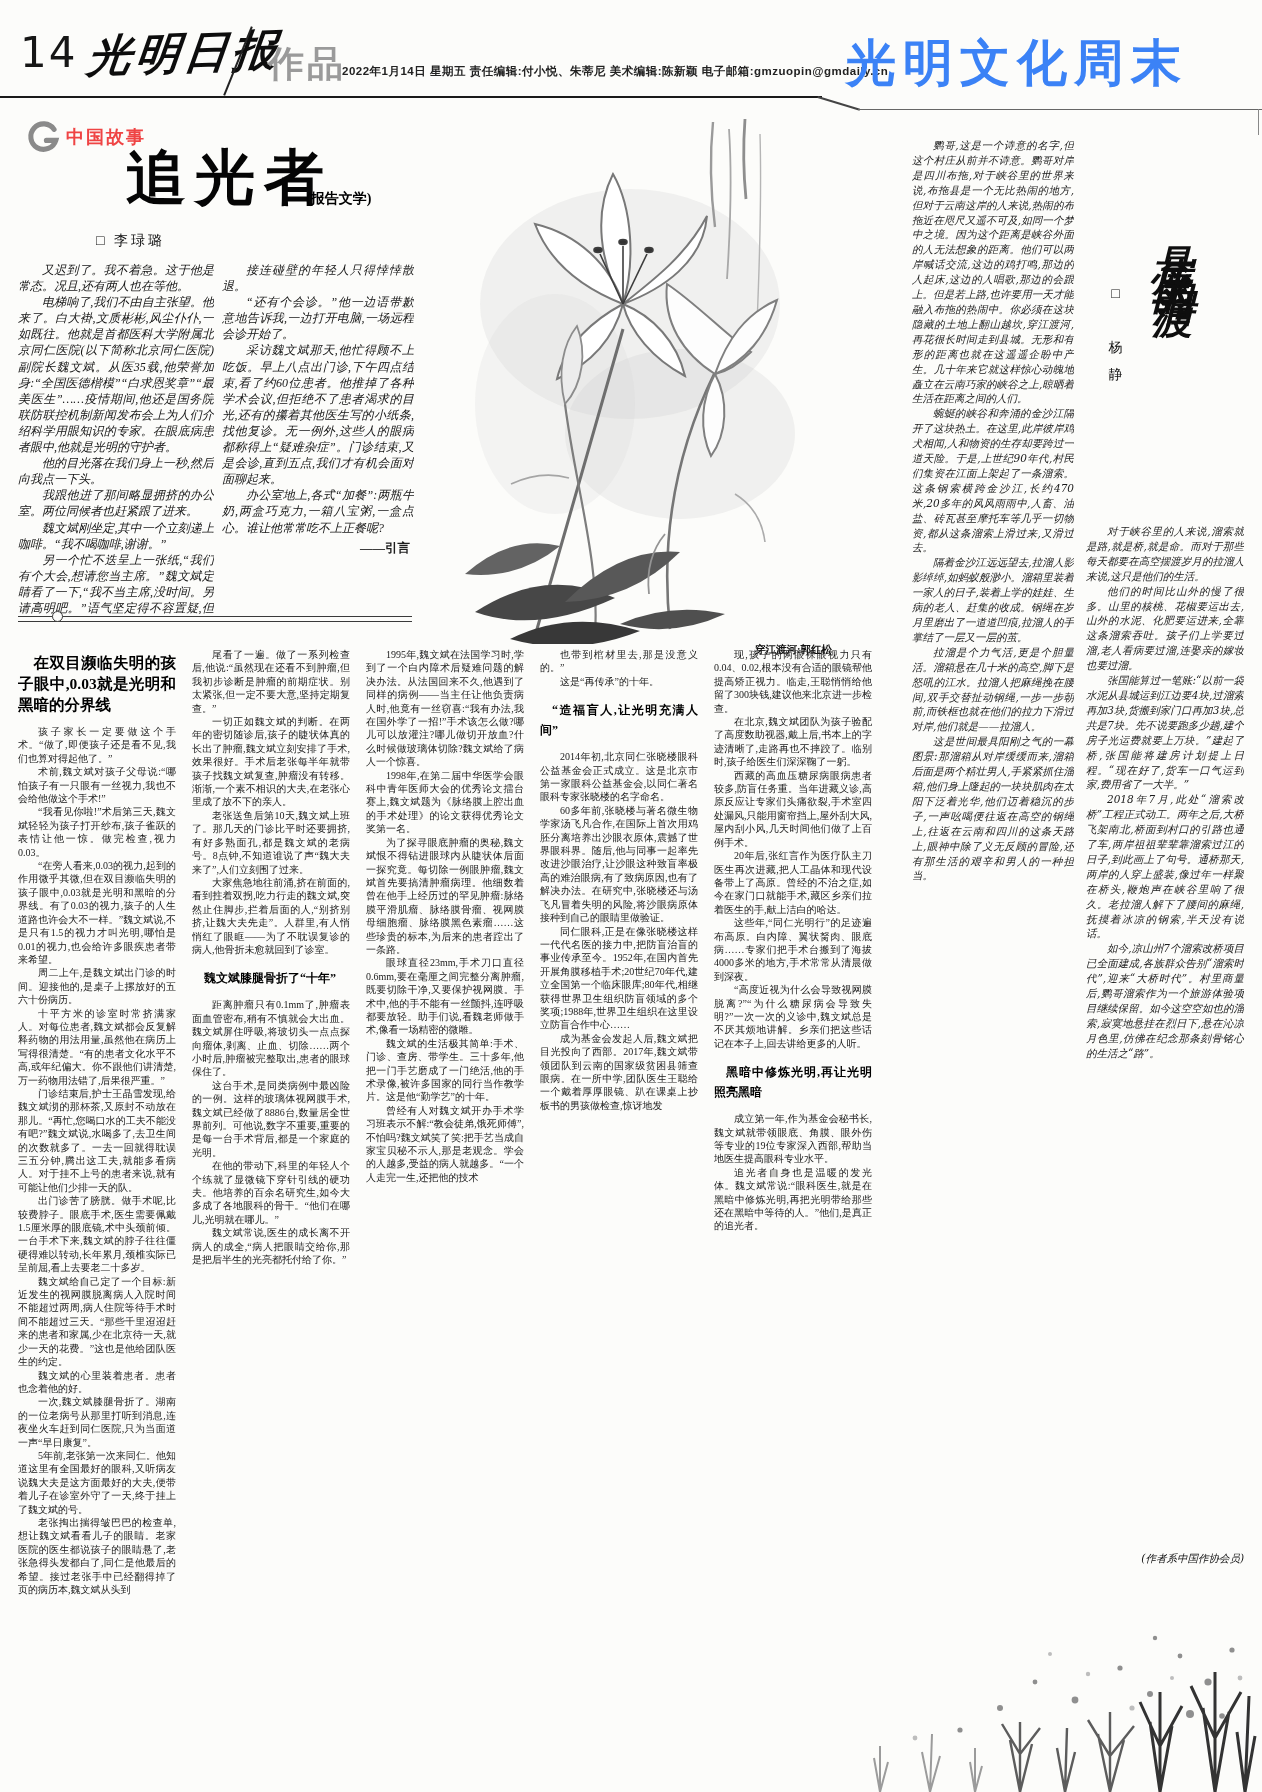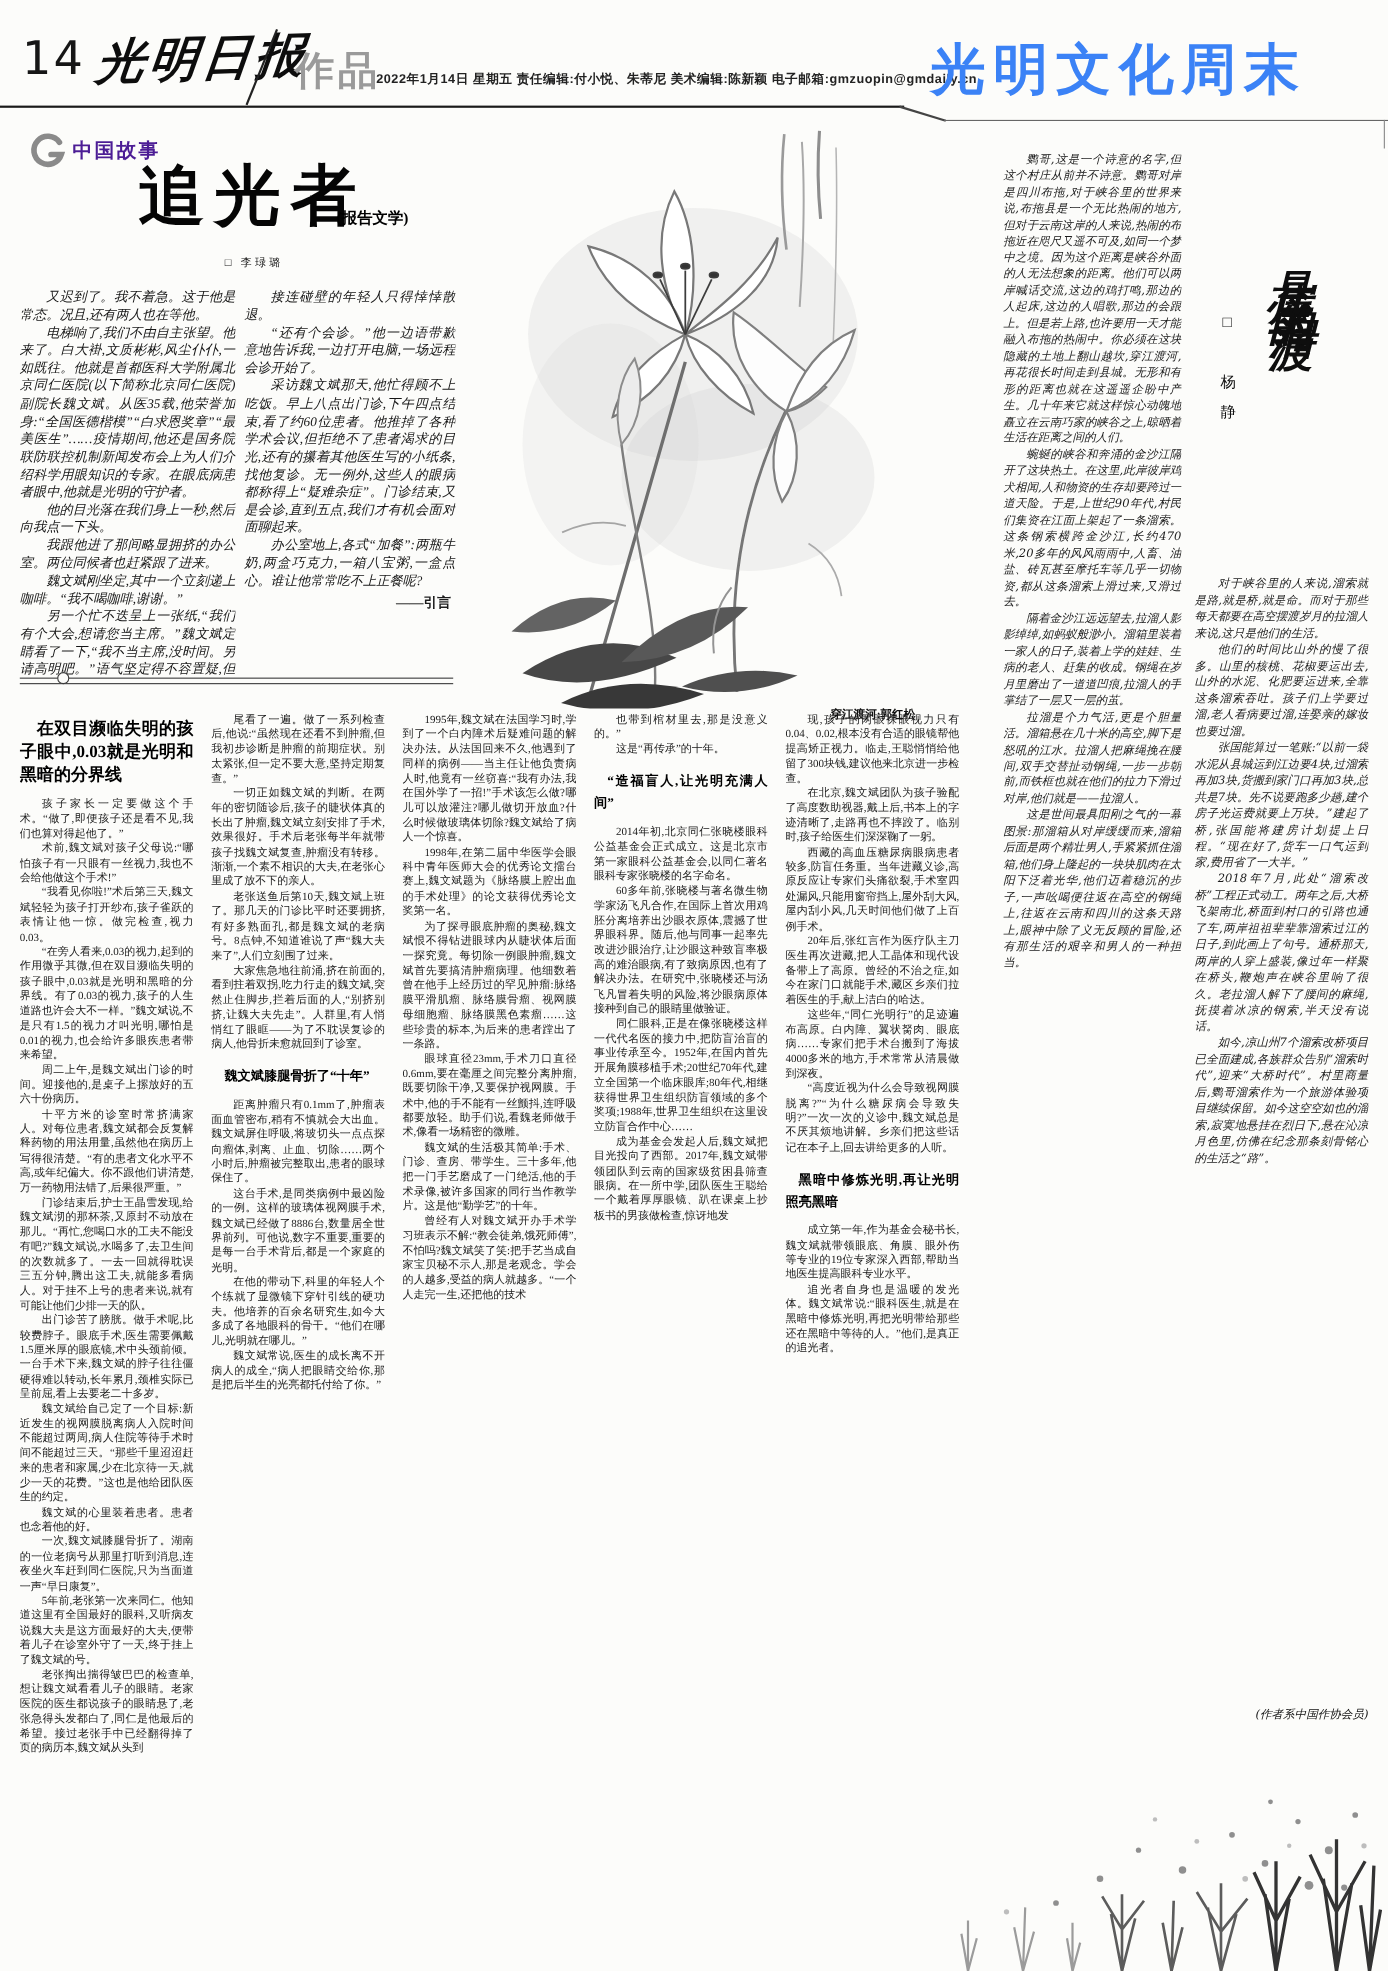--- a/index.html
+++ b/index.html
@@ -14,24 +14,24 @@
             font-size:36px;color:#9a9a9a;letter-spacing:3px;}
   .dateline{position:absolute;left:342px;top:64px;font:bold 11.5px "Liberation Sans",sans-serif;color:#222;letter-spacing:.5px;}
   .banner{position:absolute;left:846px;top:30px;font-family:Liberation Mono, monospace;font-weight:bold;font-size:50px;
           color:#3b82f6;letter-spacing:7px;}
   .rule-main{position:absolute;left:0;top:96px;width:822px;height:2px;background:#1a1a1a;}
   .rule-diag{position:absolute;left:818px;top:96px;width:44px;height:2px;background:#444;transform:rotate(17deg);transform-origin:left top;}
   .rule-right{position:absolute;left:858px;top:109px;width:404px;height:1px;background:#666;}
   
   .kicker{position:absolute;left:26px;top:120px;display:flex;align-items:center;}
   .kicker .glogo{width:34px;height:34px;margin-right:6px;}
-  .kicker .ktext{font:bold 18px "Liberation Sans",sans-serif;color:#4c1d95;letter-spacing:2px;}
+  .kicker .ktext{font:bold 18px "Liberation Sans",sans-serif;color:#ef4444;letter-spacing:2px;}
   .a1-title{position:absolute;left:126px;top:138px;font-weight:900;font-size:60px;color:#050505;letter-spacing:9px;}
   .a1-genre{position:absolute;left:306px;top:190px;font-weight:bold;font-size:14px;color:#000000;}
-  .a1-byline{position:absolute;left:96px;top:232px;width:270px;text-align:center;font-size:10px;color:#111;letter-spacing:3px;}
+  .a1-byline{position:absolute;left:96px;top:232px;width:270px;text-align:left;font-size:14px;color:#111;letter-spacing:3px;}
   
   .introcol{position:absolute;top:262px;font-size:12px;line-height:16.1px;text-align:justify;overflow:hidden;color:#151515;font-style:italic;}
   .introcol p{margin:0;text-indent:2em;}
   #intro1{left:18px;width:196px;height:352px;}
   #intro2{left:222px;width:192px;height:272px;}
   .yinyan{position:absolute;left:222px;top:540px;width:188px;text-align:right;font-weight:bold;font-size:12.5px;}
   .divider{position:absolute;left:18px;top:616px;width:394px;height:4px;border-top:1px solid #3a3a3a;border-bottom:1px solid #3a3a3a;}
   .div-dot{position:absolute;left:52px;top:611px;width:9px;height:9px;border:1.5px solid #3a3a3a;border-radius:50%;background:#fcfcfa;}
   
   .illus{position:absolute;left:415px;top:104px;width:420px;height:540px;}

